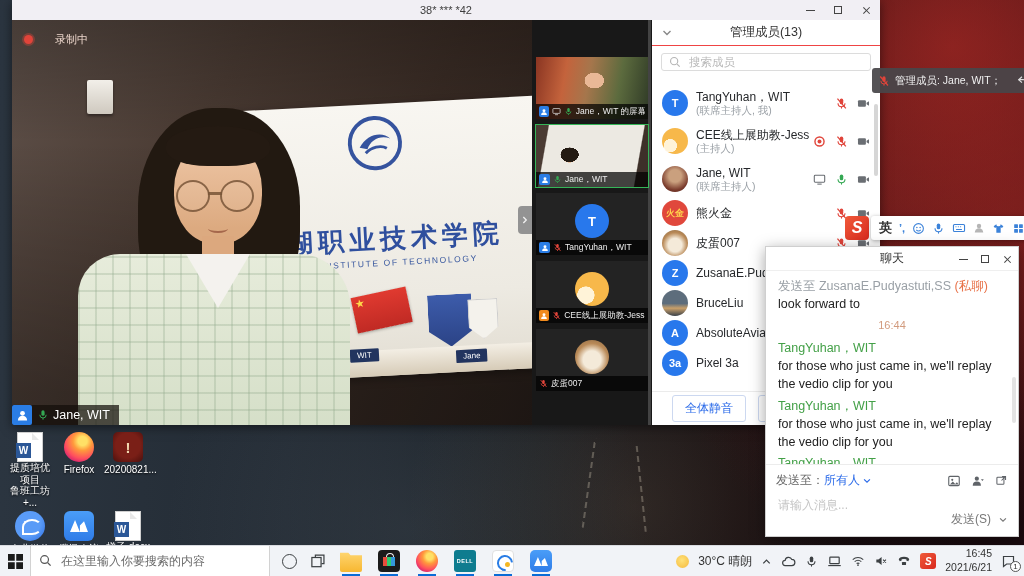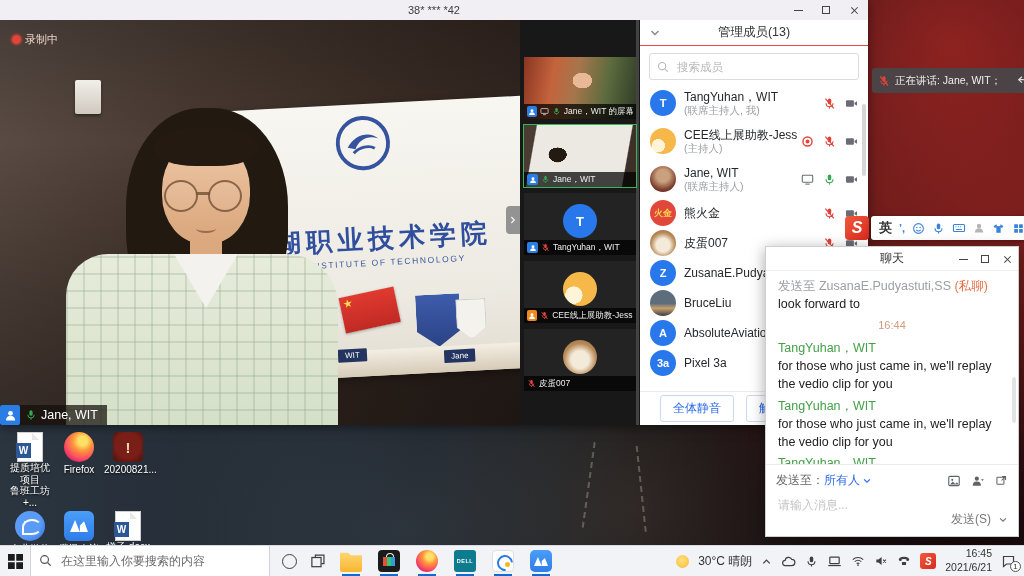--- a/index.html
+++ b/index.html
@@ -11,21 +11,21 @@
     background:
       radial-gradient(circle at 93% 8%, rgba(190,45,40,.65), transparent 38%),
       radial-gradient(circle at 99% 38%, rgba(150,35,30,.45), transparent 30%),
       radial-gradient(circle at 88% 55%, rgba(120,30,35,.30), transparent 25%),
       radial-gradient(circle at 62% 88%, rgba(140,110,80,.22), transparent 28%),
       radial-gradient(circle at 40% 92%, rgba(90,100,110,.25), transparent 30%),
       linear-gradient(90deg,#2b3540 0%,#232b34 28%,#161c22 52%,#140d10 72%,#190a0e 100%);}
   .wp-chain{position:absolute;width:2px;height:90px;background:repeating-linear-gradient(0deg,rgba(200,190,170,.35) 0 6px,transparent 6px 10px);}
 
   
-  .meet{position:absolute;left:0;top:0;width:868px;height:425px;background:#fef9c3;box-shadow:0 2px 10px rgba(0,0,0,.5);z-index:2;}
+  .meet{position:absolute;left:12px;top:0;width:868px;height:425px;background:#fef9c3;box-shadow:0 2px 10px rgba(0,0,0,.5);z-index:2;}
   .meet-titlebar{position:absolute;left:0;top:0;right:0;height:20px;background:#f1eff4;display:flex;align-items:center;}
   .meet-title{position:absolute;left:0;right:0;text-align:center;font-size:11px;color:#3d3d3d;}
   .win-ctrls{position:absolute;right:0;top:0;height:20px;display:flex;align-items:center;}
   .wc{width:28px;height:20px;display:flex;align-items:center;justify-content:center;cursor:pointer;}
   .wc-min i{display:block;width:9px;height:1px;background:#444;}
   .wc-max i{display:block;width:8px;height:8px;border:1px solid #444;}
   .wc-close i{position:relative;display:block;width:9px;height:9px;}
   .wc-close i::before,.wc-close i::after{content:"";position:absolute;left:4px;top:0;width:1.2px;height:9px;background:#444;}
   .wc-close i::before{transform:rotate(45deg);} .wc-close i::after{transform:rotate(-45deg);}
   .meet-client{position:absolute;left:0;top:20px;right:0;bottom:0;display:flex;}
@@ -52,21 +52,21 @@
   .w-g1{left:106px;top:72px;} .w-g2{left:150px;top:72px;}
   .w-bridge{position:absolute;left:138px;top:84px;width:14px;height:2.5px;background:rgba(120,85,55,.85);}
   .w-smile{position:absolute;left:138px;top:116px;width:20px;height:9px;border-bottom:2.5px solid #a5674b;border-radius:0 0 50% 50%;}
   .w-neck{position:absolute;left:132px;top:128px;width:32px;height:26px;background:#dcA87e;background:#dca87e;}
   .w-body{position:absolute;left:8px;top:146px;width:272px;height:174px;border-radius:42px 52px 0 0;
     background:
       repeating-linear-gradient(90deg,rgba(140,165,135,.28) 0 2px,transparent 2px 17px),
       repeating-linear-gradient(0deg,rgba(140,165,135,.28) 0 2px,transparent 2px 17px),
       linear-gradient(#e7ecdb,#d5dfc8);}
   .w-vneck{position:absolute;left:116px;top:146px;width:64px;height:54px;background:#f4f2ee;clip-path:polygon(0 0,100% 0,50% 100%);}
-  .mv-rec{position:absolute;left:12px;top:12px;display:flex;align-items:center;gap:4px;color:#ecd6cb;font-size:11px;}
+  .mv-rec{position:absolute;left:12px;top:12px;display:flex;align-items:center;gap:22px;color:#ecd6cb;font-size:11px;}
   .rec-dot{width:9px;height:9px;border-radius:50%;background:#e0443a;box-shadow:0 0 0 2px rgba(224,68,58,.35);}
   .mv-tag{position:absolute;left:0;bottom:0;height:20px;display:flex;align-items:center;background:rgba(20,14,10,.72);padding-right:9px;}
   .mv-tag .pbadge{width:20px;height:20px;}
   .mv-tag .icn{margin:0 2px 0 5px;}
   .mv-tag-name{color:#fff;font-size:12.5px;margin-left:2px;}
   .mv-expander{position:absolute;right:0;top:186px;width:14px;height:28px;background:rgba(130,130,132,.85);border-radius:4px 0 0 4px;display:flex;align-items:center;justify-content:center;color:#f0f0f0;cursor:pointer;}
 
   
   .thumbs{position:relative;width:120px;height:405px;background:#181818;padding-top:37px;}
   .thumbs-scroll{position:absolute;right:1px;top:0;width:3px;height:405px;background:rgba(150,150,150,.35);}
@@ -86,21 +86,21 @@
      radial-gradient(ellipse 11px 9px at 30% 52%, #e9c4a4 0 60%, transparent 61%),
      radial-gradient(ellipse 24px 15px at 30% 98%, #dfe8d2 0 60%, transparent 61%),
      linear-gradient(100deg,#4a3b33 0 10%,#ece9e2 11% 88%,#3d3029 89% 100%);}
   .sc-dark{background:#232323;display:flex;align-items:center;justify-content:center;}
   .t-av{width:34px;height:34px;border-radius:50%;display:flex;align-items:center;justify-content:center;color:#fff;font-size:13px;font-weight:700;margin-top:-6px;}
 
   
   .members{position:relative;width:228px;height:405px;background:#fff;}
   .mp-head{position:relative;height:26px;border-bottom:1px solid #ef4444;display:flex;align-items:center;justify-content:center;font-size:12.5px;color:#333;}
   .mp-collapse{position:absolute;left:9px;top:7px;color:#888;cursor:pointer;width:12px;height:12px;}
-  .mp-search{margin:7px 9px;height:27px;border:1px solid #dcdcdc;border-radius:3px;display:flex;align-items:center;padding:0 7px;color:#b5b5b5;}
+  .mp-search{margin:7px 9px;height:18px;border:1px solid #dcdcdc;border-radius:3px;display:flex;align-items:center;padding:0 7px;color:#b5b5b5;}
   .mp-search input{border:0;outline:0;flex:1;font-size:11.5px;color:#555;margin-left:6px;background:transparent;}
   .mp-search input::placeholder{color:#b8b8b8;}
   .m-list{position:absolute;left:0;right:0;top:64px;bottom:34px;overflow:hidden;}
   .m-row{display:flex;align-items:center;padding:0 10px;cursor:pointer;}
   .m-row.sub{height:38px;} .m-row.nosub{height:30px;}
   .m-avatar{flex:0 0 26px;width:26px;height:26px;border-radius:50%;display:flex;align-items:center;justify-content:center;color:#fff;font-size:11px;font-weight:700;overflow:hidden;}
   .m-texts{flex:1;min-width:0;margin-left:8px;line-height:1.2;}
   .m-name{display:block;font-size:12px;color:#26282b;white-space:nowrap;overflow:hidden;}
   .m-sub{display:block;font-size:10.5px;color:#9aa0a6;}
   .m-icons{display:flex;align-items:center;gap:9px;margin-left:4px;}
@@ -581,21 +581,21 @@
 
   <div class="speakbar">
     <span class="icn c-red" id="sb-mic">
         <svg width="12" height="12" viewBox="0 0 24 24">
           <rect x="8.8" y="2.6" width="6.4" height="11" rx="3.2" fill="currentColor"></rect>
           <path d="M5.6 11.6a6.4 6.4 0 0 0 12.8 0" fill="none" stroke="currentColor" stroke-width="2"></path>
           <path d="M12 18v3.4" stroke="currentColor" stroke-width="2"></path>
           <path d="M4.5 3l15.5 18" stroke="currentColor" stroke-width="2.4"></path>
         </svg>
       </span>
-    <span class="txt">正在讲话: Jane, WIT；</span>
+    <span class="txt">管理成员: Jane, WIT；</span>
     <span class="sb-blob"></span>
     <span class="sb-div"></span>
     <span class="icn" style="color:#ddd" id="sb-back">
         <svg width="13" height="13" viewBox="0 0 24 24">
           <path d="M11 5 5 10.5l6 5.5" fill="none" stroke="currentColor" stroke-width="2.2"></path>
           <path d="M5 10.5h8.5a5.5 5.5 0 0 1 5.5 5.5v2.5" fill="none" stroke="currentColor" stroke-width="2.2"></path>
         </svg>
       </span>
   </div>
 

